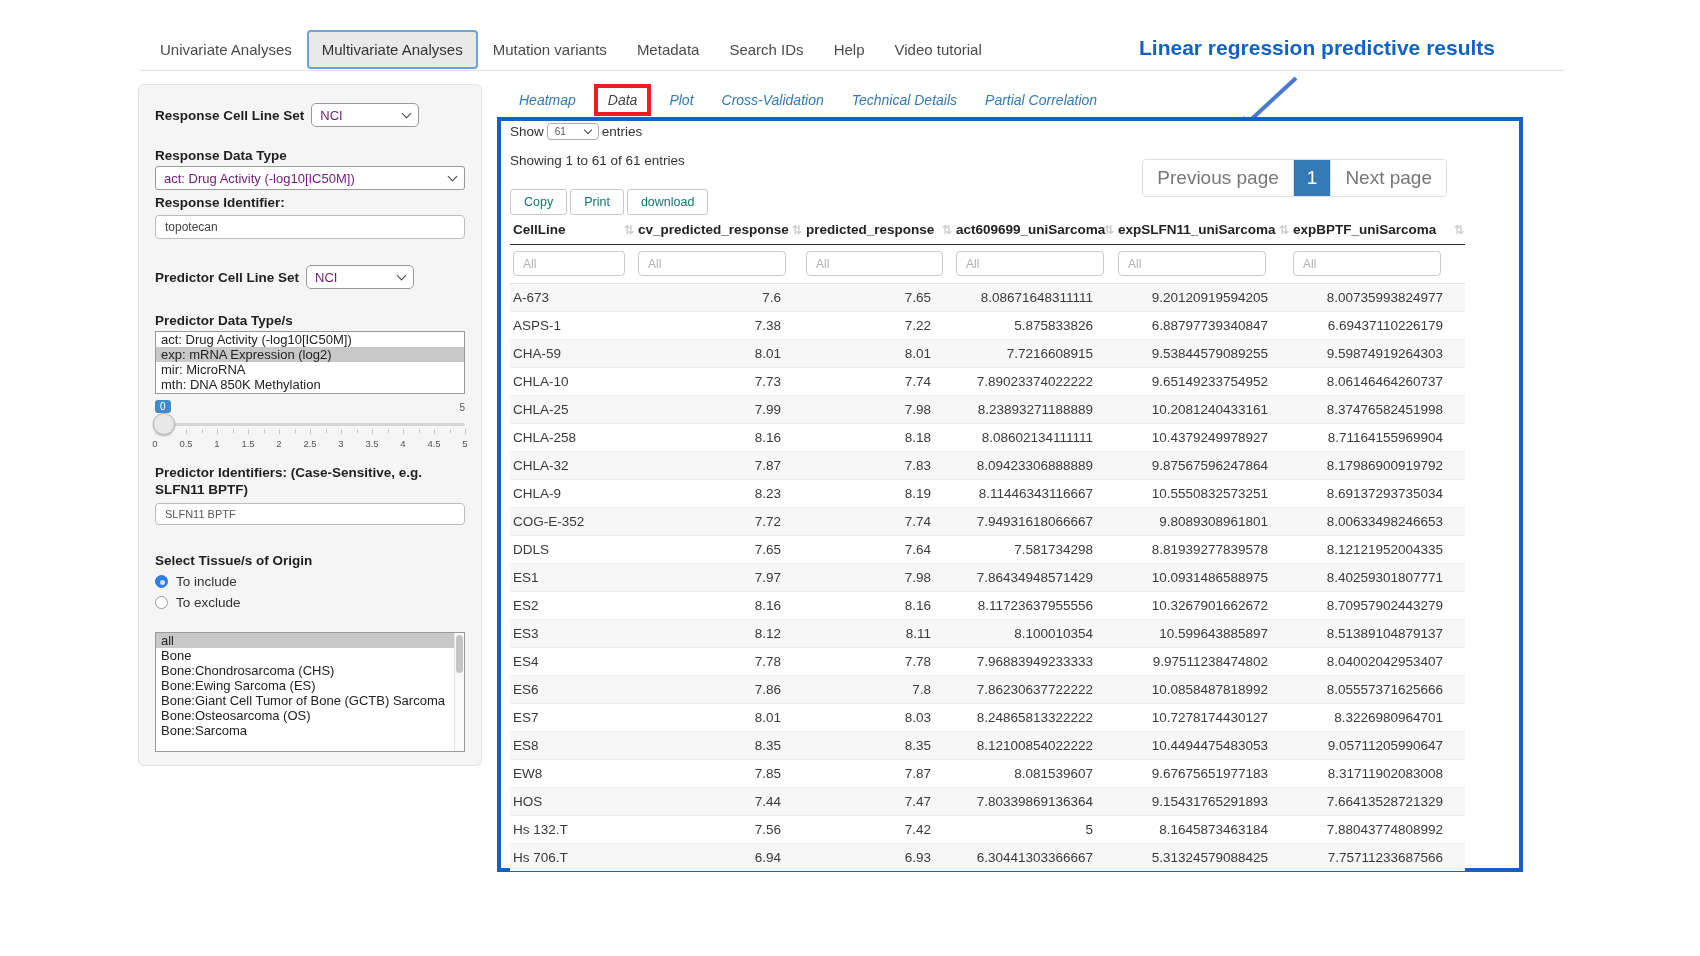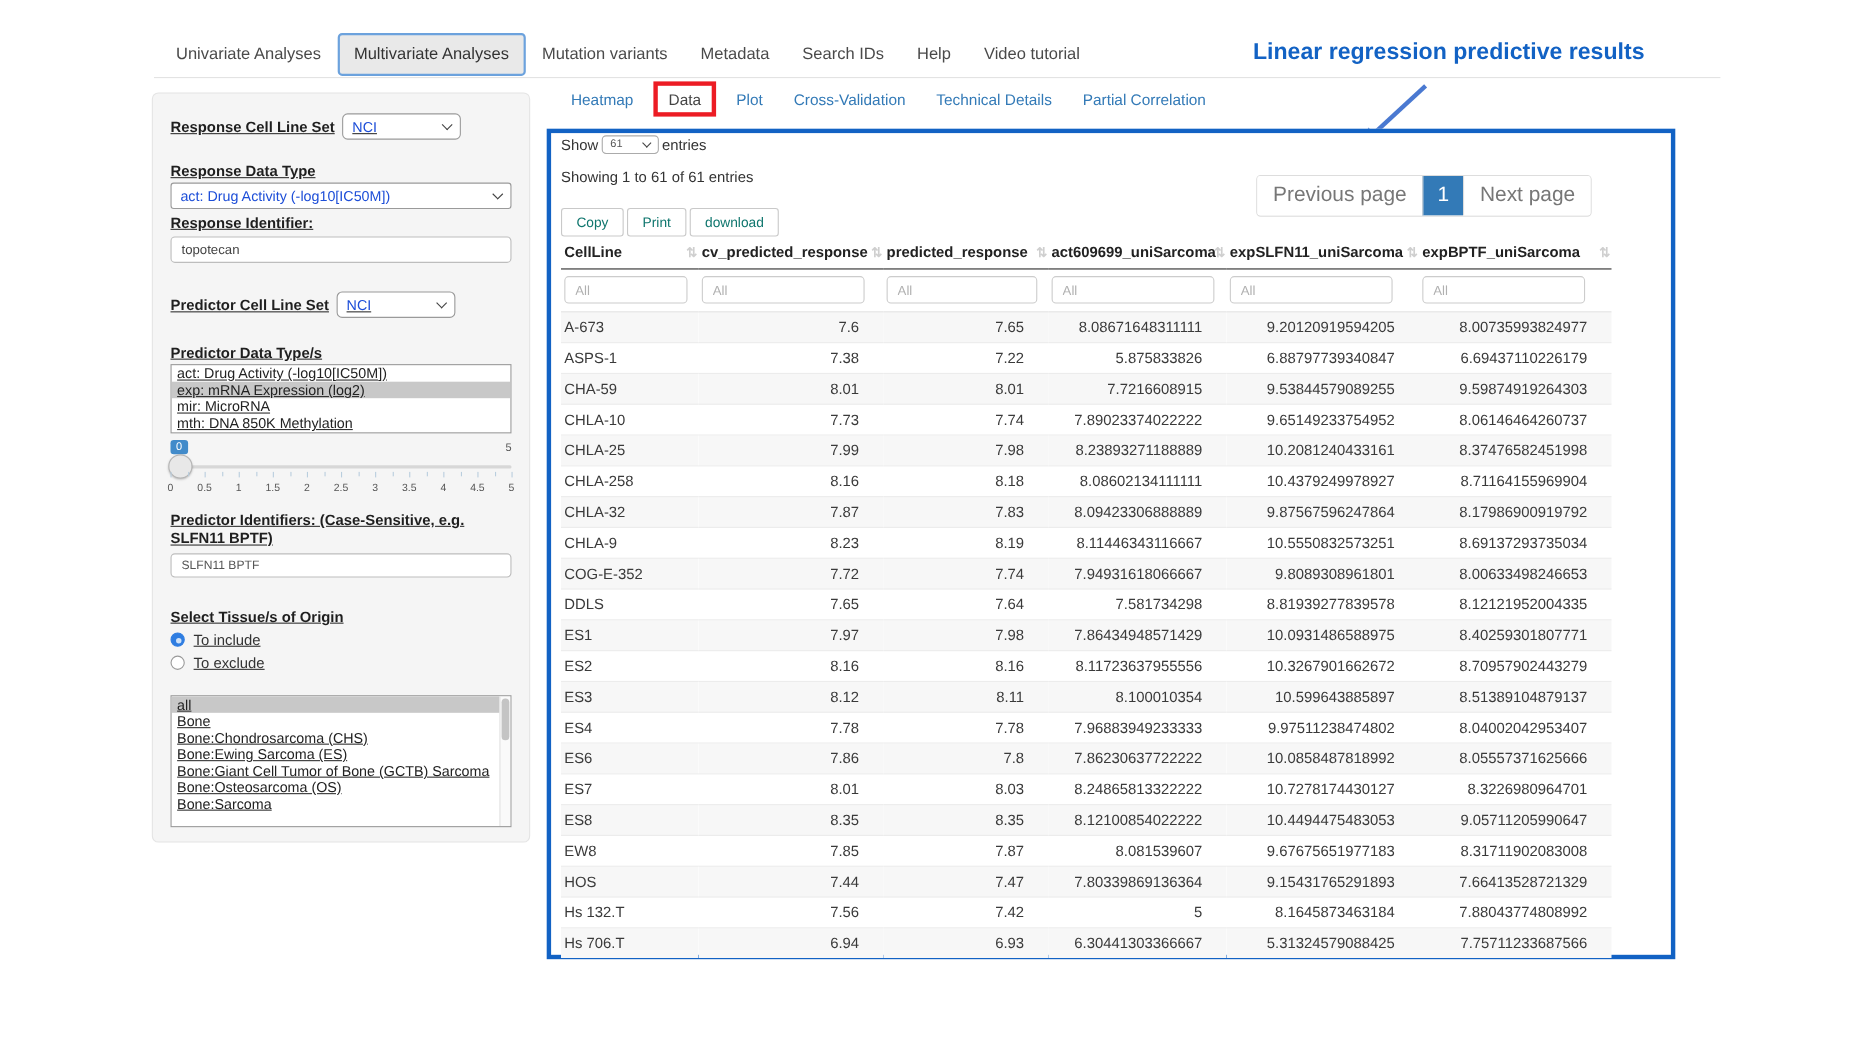--- a/index.html
+++ b/index.html
@@ -10,24 +10,24 @@
   }
   
   .topnav { position:absolute; left:145px; top:30px; display:flex; align-items:center; font-size:15px; color:#4a4a4a; }
   .nav-item { padding:9px 13px; white-space:nowrap; cursor:pointer; border:2px solid transparent; }
   .nav-item.active { background:#e9e9e9; border:2px solid #6ca2dd; border-radius:4px; color:#333; }
   .nav-sep { position:absolute; left:140px; top:70px; width:1424px; height:1px; background:#e3e3e3; }
   
   .annot-title { position:absolute; left:1060px; top:36px; width:435px; text-align:right; font-size:21px; font-weight:bold; color:#1262c4; }
   .annot-arrow { position:absolute; left:1228px; top:72px; }
   
-  .sidebar { position:absolute; left:138px; top:84px; width:344px; height:682px; background:#f5f5f5; border:1px solid #e4e4e4; border-radius:6px; padding:14px 16px; font-size:13.5px; overflow:hidden;text-decoration:underline; }
+  .sidebar { position:absolute; left:138px; top:84px; width:344px; height:682px; background:#f5f5f5; border:1px solid #e4e4e4; border-radius:6px; padding:14px 16px; font-size:13.5px; overflow:hidden; }
   .sb-label { font-weight:bold; color:#1f1f1f; }
   .inline-row { display:flex; align-items:center; gap:7px; }
-  .sel { display:inline-flex; align-items:center; justify-content:space-between; background:#fff; border:1px solid #9a9a9a; border-radius:5px; padding:3px 8px; font-size:13px; color:#1d4ed8; min-height:24px; cursor:pointer; }
+  .sel { display:inline-flex; align-items:center; justify-content:space-between; background:#fff; border:1px solid #9a9a9a; border-radius:5px; padding:3px 8px; font-size:13px; color:#701a75; min-height:24px; cursor:pointer; }
   .chev { display:inline-block; width:7px; height:7px; border-right:1.6px solid #444; border-bottom:1.6px solid #444; transform:rotate(45deg); margin-left:10px; margin-top:-3px; flex:none; }
   .txt-input { width:100%; background:#fff; border:1px solid #bdbdbd; border-radius:4px; padding:4px 9px; font-size:12px; color:#444; font-family:"Liberation Sans",sans-serif; }
   .listbox { background:#fff; border:1px solid #9a9a9a; width:100%; font-size:13px; color:#222; position:relative; overflow:hidden; }
   .lb-option { padding:0 5px; line-height:15px; white-space:nowrap; cursor:pointer; }
   .lb-option.selected { background:#c8c8c8; }
   .lb-scrollbar { position:absolute; right:0; top:0; bottom:0; width:10px; background:#fafafa; border-left:1px solid #e2e2e2; }
   .lb-thumb { position:absolute; right:1px; top:2px; width:7px; height:38px; background:#c4c4c4; border-radius:4px; }
   
   .slider { position:relative; height:56px; margin-top:6px; }
   .slider-badge { position:absolute; left:0; top:0; background:#428bca; color:#fff; font-size:10px; padding:1px 5px; border-radius:3px; }
@@ -36,21 +36,21 @@
   .slider-handle { position:absolute; left:-2px; top:13px; width:22px; height:22px; border-radius:50%; background:#e8e8e8; border:1px solid #b5b5b5; box-shadow:0 1px 2px rgba(0,0,0,.25); }
   .slider-grid { position:absolute; left:0; right:0; top:27px; height:26px; }
   .sl-tick { position:absolute; top:2px; width:1px; height:5px; background:#b9cede; }
   .sl-lab { position:absolute; top:11px; font-size:9.5px; color:#555; transform:translateX(-50%); }
   
   .radio-row { display:flex; align-items:center; gap:8px; margin-top:6px; font-size:13.5px; color:#333; cursor:pointer; }
   .radio { width:13px; height:13px; border-radius:50%; border:1px solid #9a9a9a; background:#fff; position:relative; flex:none; }
   .radio.checked { background:#2f7de1; border-color:#2f7de1; }
   .radio.checked::after { content:""; position:absolute; left:4px; top:4px; width:5px; height:5px; border-radius:50%; background:#cfe2f8; }
   
-  .main-tabs { position:absolute; left:505px; top:74px; display:flex; align-items:center; font-size:14px; }
+  .main-tabs { position:absolute; left:505px; top:84px; display:flex; align-items:center; font-size:14px;font-style:italic; }
   .mtab { padding:8px 14px; color:#337ab7; cursor:pointer; white-space:nowrap; }
   .mtab.active { color:#444; }
   .mtab.boxed { border:4px solid #ec1c24; padding:4px 10px; margin:0 4px; }
   .panel { position:absolute; left:497px; top:117px; width:1026px; height:755px; border:4px solid #1262c4; background:#fff; }
   .show-row { position:absolute; top:2px; left:9px; display:flex; align-items:center; gap:3px; font-size:13.5px; color:#333; }
   .show-sel { display:inline-flex; align-items:center; border:1px solid #ababab; border-radius:4px; background:#fff; padding:2px 7px; font-size:10px; color:#555; min-width:52px; justify-content:space-between; cursor:pointer; }
   .status-line { position:absolute; top:32px; left:9px; font-size:13.5px; color:#333; }
   .pagination { position:absolute; top:38px; right:72px; display:inline-flex; border:1px solid #ddd; border-radius:4px; overflow:hidden; background:#fff; font-size:19px; }
   .page-btn { padding:7px 14px; color:#777; cursor:pointer; background:#fff; }
   .page-btn + .page-btn { border-left:1px solid #ddd; }

